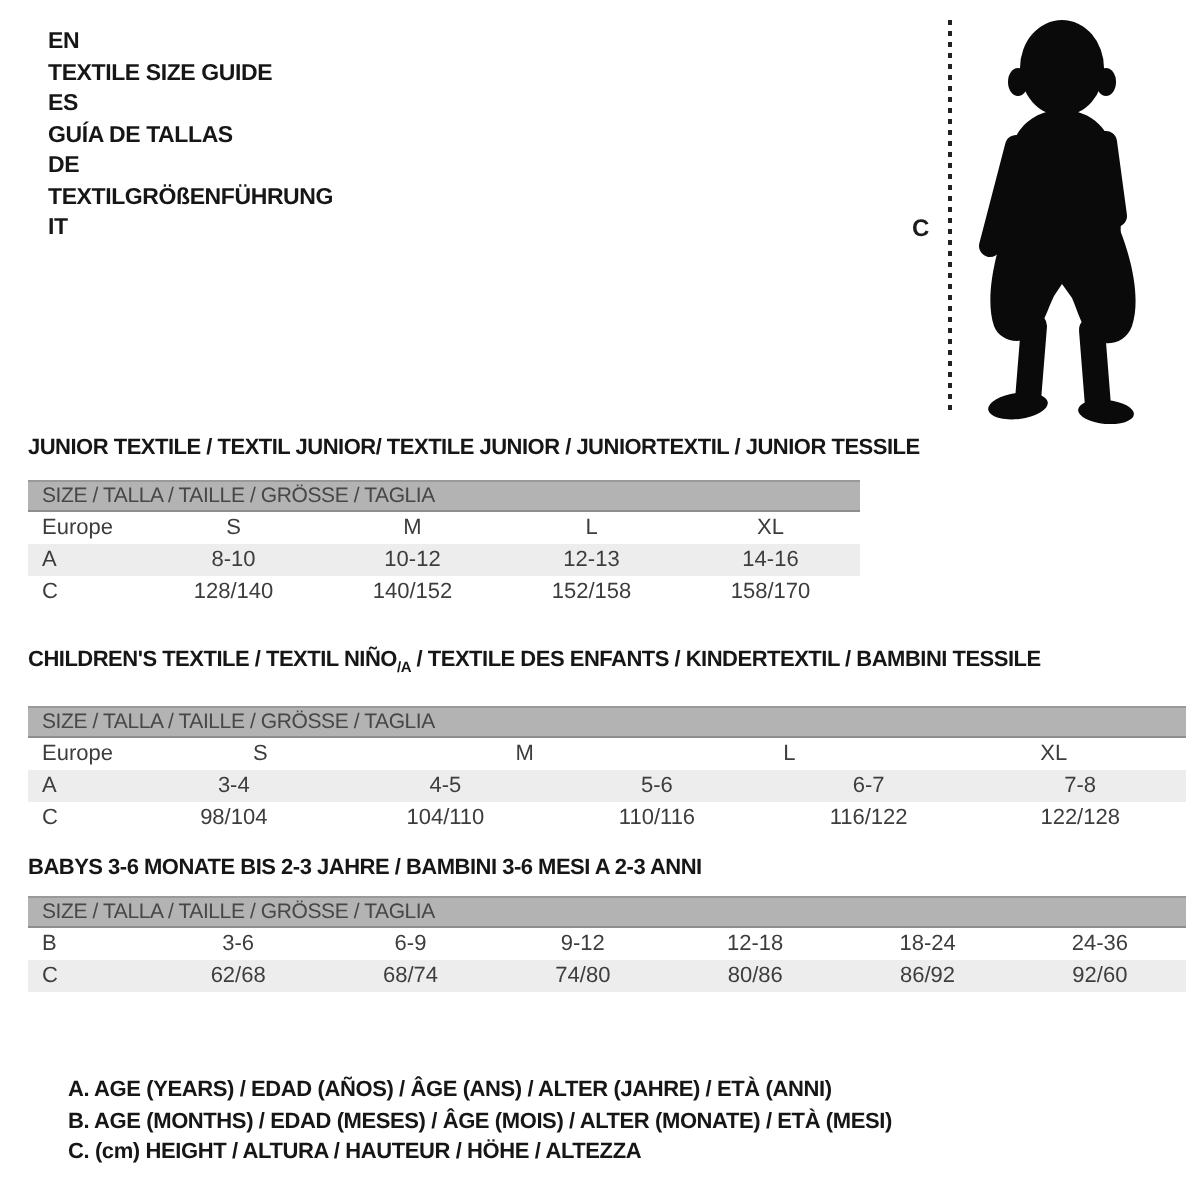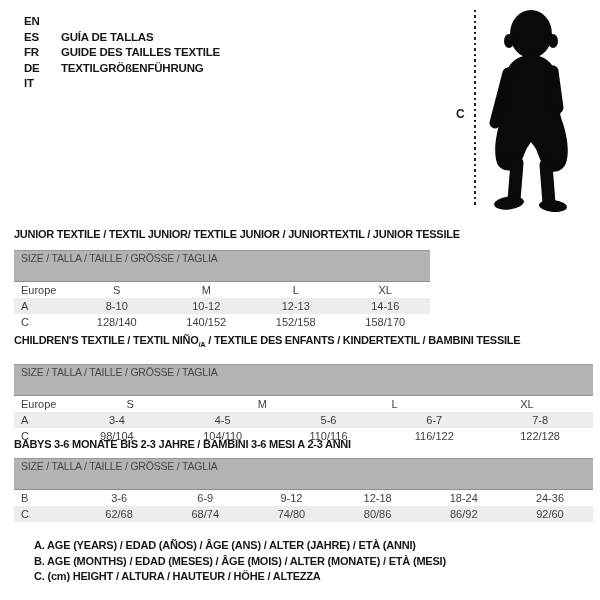--- a/index.html
+++ b/index.html
@@ -3,61 +3,58 @@
 <meta charset="utf-8">
 <style>
   html,body{margin:0;padding:0;background:#fff;}
   .page{
     position:relative;width:600px;height:600px;background:#fff;overflow:hidden;
     font-family:"Liberation Sans",sans-serif;color:var(--text,#3d3d3d);
   }
   
   .lang{position:absolute;left:24px;top:14px;}
   .lang-row{display:flex;line-height:15.5px;font-size:11.5px;font-weight:bold;
-    color:var(--title,#161616);letter-spacing:-0.2px;}
+    color:var(--title,#161616);letter-spacing:-0.2px;flex-direction:column;}
   .lang-code{width:37px;}
   
   .measure-label{position:absolute;left:456px;top:107px;font-size:12px;font-weight:bold;color:#1b1b1b;}
   .measure-line{position:absolute;left:474px;top:10px;width:2px;height:197px;
     background:repeating-linear-gradient(to bottom,#222 0 2.5px,transparent 2.5px 5.5px);}
   .silhouette{position:absolute;left:487px;top:7px;}
   
   .tbl{position:absolute;left:14px;}
-  .tbl-title{font-weight:bold;font-size:11px;line-height:13px;color:var(--title,#161616);letter-spacing:-0.25px;white-space:nowrap;margin-top:10px;}
+  .tbl-title{font-weight:bold;font-size:11px;line-height:13px;color:var(--title,#161616);letter-spacing:-0.25px;white-space:nowrap;}
   .tbl-title .sub{font-size:7.5px;vertical-align:sub;}
   .size-bar{background:var(--header-bar,#b3b3b3);border-top:1px solid #999;border-bottom:1px solid #8e8e8e;
-    box-sizing:border-box;height:32px;line-height:14px;padding-left:7px;
+    box-sizing:border-box;height:16px;line-height:14px;padding-left:7px;
     font-size:10.5px;color:#474747;letter-spacing:-0.2px;}
   .trow{display:flex;height:16px;line-height:16px;font-size:11px;color:var(--text,#3d3d3d);}
   .trow.shaded{background:var(--row-shaded,#ededed);}
   .rl{box-sizing:border-box;padding-left:7px;}
   .t1{top:218px;width:416px;} .t1 .size-bar{margin-top:9px;} .t1 .rl{width:58px;}
   .t2{top:324px;width:579px;} .t2 .size-bar{margin-top:13px;} .t2 .rl{width:50px;}
   .t3{top:428px;width:579px;} .t3 .size-bar{margin-top:7px;} .t3 .rl{width:62px;}
   .rc{flex:1;text-align:center;}
   
   .legend{position:absolute;left:14px;top:538px;}
   .legend-row{line-height:15.6px;font-size:11px;font-weight:bold;color:var(--title,#161616);letter-spacing:-0.2px;margin-left:20px;}
 </style>
 </head>
 <body>
 
 <div class="page">
 
   <div class="lang">
     <div class="lang-row">
       <span class="lang-code">EN</span>
+      <span>TEXTILE SIZE GUIDE</span>
     </div>
     <div class="lang-row">
       <span class="lang-code">ES</span>
       <span>GUÍA DE TALLAS</span>
-    </div>
-    <div class="lang-row">
-      <span class="lang-code">FR</span>
-      <span>GUIDE DES TAILLES TEXTILE</span>
     </div>
     <div class="lang-row">
       <span class="lang-code">DE</span>
       <span>TEXTILGRÖßENFÜHRUNG</span>
     </div>
     <div class="lang-row">
       <span class="lang-code">IT</span>
     </div>
   </div>
 

